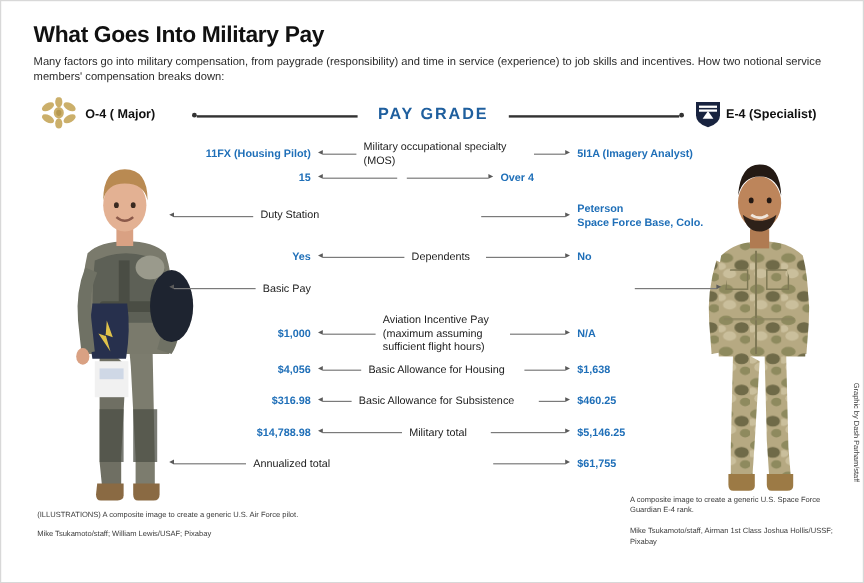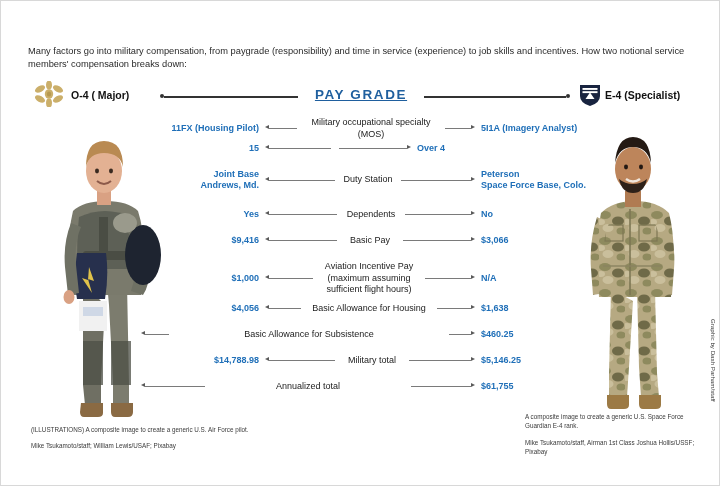--- a/index.html
+++ b/index.html
@@ -20,21 +20,21 @@
   .deck{
     position:absolute;left:27px;top:44px;width:665px;
     font-size:9.3px;line-height:1.35;color:#2a2a2a;
   }
 
   
   .gradebar{position:absolute;left:27px;top:86px;width:666px;height:22px;}
   .paygrade{
     position:absolute;left:50%;top:0;transform:translateX(-50%);
     font-size:13.5px;font-weight:bold;letter-spacing:1.6px;color:#1f5f9e;
-    background:#fff;padding:0 10px;z-index:3;white-space:nowrap;text-decoration:underline;
+    background:#fff;padding:0 10px;z-index:3;white-space:nowrap;
   }
   .gradeline{
     position:absolute;top:9px;height:1.6px;background:#333;z-index:1;
   }
   .gl-left{left:136px;right:396px;}
   .gl-right{left:396px;right:128px;}
   .gl-dot{
     position:absolute;top:6.5px;width:4px;height:4px;border-radius:50%;background:#333;z-index:2;
   }
 
@@ -60,21 +60,21 @@
 
   
   .rows{position:absolute;left:140px;top:116px;width:460px;}
   .row{position:relative;width:460px;display:flex;align-items:center;}
   .val{
     font-size:9px;font-weight:bold;color:#1f6fb8;line-height:1.25;
   }
   .val-left{width:118px;text-align:right;padding-right:6px;}
   .val-right{width:120px;text-align:left;padding-left:6px;}
   .label{
-    flex:1;text-align:center;font-size:9px;color:#1b1b1b;line-height:1.3;
+    flex:1;font-size:9px;color:#1b1b1b;line-height:1.3;
     padding:0 2px;
   }
   .conn{position:relative;height:10px;flex:0 0 auto;}
   .conn .bar{position:absolute;top:4.5px;height:1px;background:#7a7a7a;left:4px;right:4px;}
   .conn .arrow{
     position:absolute;top:1.6px;width:0;height:0;
     border-top:2.6px solid transparent;border-bottom:2.6px solid transparent;
   }
   .conn.to-left .arrow{left:0;border-right:4px solid #5a5a5a;}
   .conn.to-right .arrow{right:0;border-left:4px solid #5a5a5a;}
@@ -92,20 +92,21 @@
     font-size:6.2px;color:#3a3a3a;
     writing-mode:vertical-rl;
     white-space:nowrap;
   }
 </style>
 </head>
 <body>
 
 <div class="frame">
 
+  <div class="title">What Goes Into Military Pay</div>
   <div class="deck">Many factors go into military compensation, from paygrade (responsibility) and time in service (experience) to job skills and incentives. How two notional service members' compensation breaks down:</div>
 
   <svg class="oakleaf" viewBox="0 0 36 26">
     <g fill="#c9ab63" opacity="0.95">
       <ellipse cx="18" cy="13" rx="4.2" ry="4.8"></ellipse>
       <ellipse cx="9" cy="8" rx="5.5" ry="3" transform="rotate(-28 9 8)"></ellipse>
       <ellipse cx="27" cy="8" rx="5.5" ry="3" transform="rotate(28 27 8)"></ellipse>
       <ellipse cx="9" cy="18" rx="5.5" ry="3" transform="rotate(28 9 18)"></ellipse>
       <ellipse cx="27" cy="18" rx="5.5" ry="3" transform="rotate(-28 27 18)"></ellipse>
       <ellipse cx="18" cy="4" rx="3" ry="4.4"></ellipse>
@@ -232,21 +233,20 @@
           <span class="bar"></span>
           <span class="arrow"></span>
         </div>
         <div class="conn to-right" style="width: 76px;">
           <span class="bar"></span>
           <span class="arrow"></span>
         </div>
         <div class="val val-right">Over 4</div>
       </div>
       <div class="row" style="position: absolute; top: 52px;">
-        <div class="val val-left">Joint Base<br>Andrews, Md.</div>
         <div class="conn to-left" style="width: 74px;">
           <span class="bar"></span>
           <span class="arrow"></span>
         </div>
         <div class="label">Duty Station</div>
         <div class="conn to-right" style="width: 78px;">
           <span class="bar"></span>
           <span class="arrow"></span>
         </div>
         <div class="val val-right">Peterson<br>Space Force Base, Colo.</div>
@@ -258,31 +258,29 @@
           <span class="arrow"></span>
         </div>
         <div class="label">Dependents</div>
         <div class="conn to-right" style="width: 74px;">
           <span class="bar"></span>
           <span class="arrow"></span>
         </div>
         <div class="val val-right">No</div>
       </div>
       <div class="row" style="position: absolute; top: 118px;">
-        <div class="val val-left">$9,416</div>
         <div class="conn to-left" style="width: 76px;">
           <span class="bar"></span>
           <span class="arrow"></span>
         </div>
         <div class="label">Basic Pay</div>
         <div class="conn to-right" style="width: 76px;">
           <span class="bar"></span>
           <span class="arrow"></span>
         </div>
-        <div class="val val-right">$3,066</div>
       </div>
       <div class="row" style="position: absolute; top: 144px;">
         <div class="val val-left">$1,000</div>
         <div class="conn to-left" style="width: 52px;">
           <span class="bar"></span>
           <span class="arrow"></span>
         </div>
         <div class="label">Aviation Incentive Pay<br>(maximum assuming<br>sufficient flight hours)</div>
         <div class="conn to-right" style="width: 54px;">
           <span class="bar"></span>
@@ -297,20 +295,21 @@
           <span class="arrow"></span>
         </div>
         <div class="label">Basic Allowance for Housing</div>
         <div class="conn to-right" style="width: 42px;">
           <span class="bar"></span>
           <span class="arrow"></span>
         </div>
         <div class="val val-right">$1,638</div>
       </div>
       <div class="row" style="position: absolute; top: 212px;">
+        <div class="val val-left">$316.98</div>
         <div class="conn to-left" style="width: 32px;">
           <span class="bar"></span>
           <span class="arrow"></span>
         </div>
         <div class="label">Basic Allowance for Subsistence</div>
         <div class="conn to-right" style="width: 30px;">
           <span class="bar"></span>
           <span class="arrow"></span>
         </div>
         <div class="val val-right">$460.25</div>

